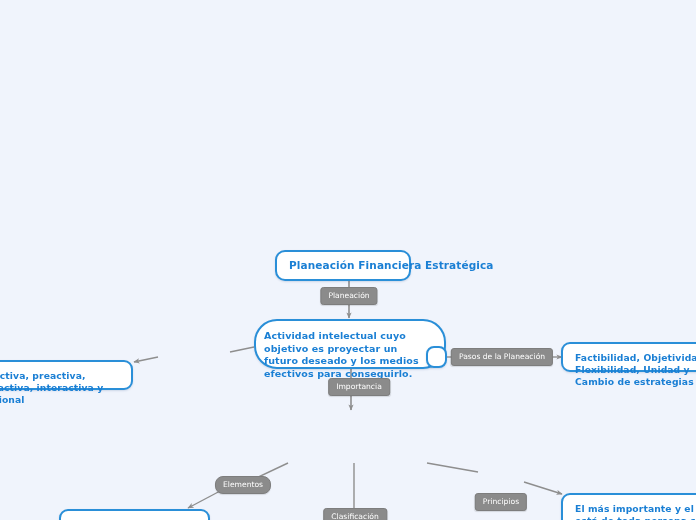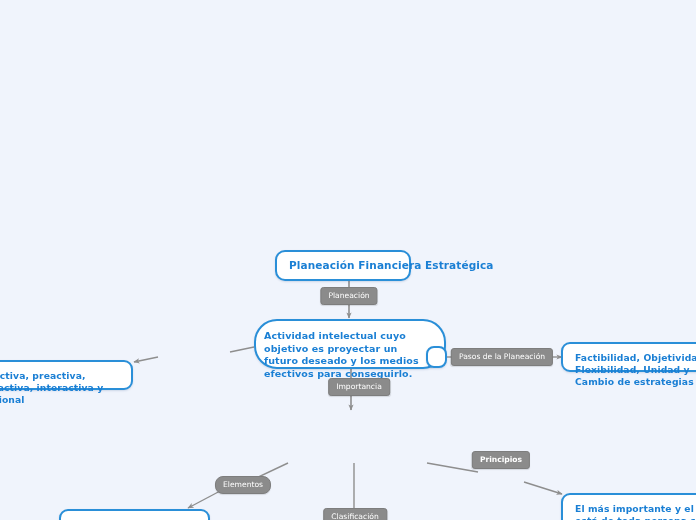--- a/index.html
+++ b/index.html
@@ -126,19 +126,19 @@
 
   <div class="node leaf-node" style="left:561px; top:342px; width:170px; height:30px;">Factibilidad, Objetividad, Flexibilidad, Unidad y Cambio de estrategias</div>
 
   <div class="edge-label" style="left:351px; top:387px;margin-left:8px;">Importancia</div>
 
 
   <div class="edge-label" style="left:243px; top:485px;border-radius:8px;">Elementos</div>
 
   <div class="edge-label" style="left:355px; top:517px;">Clasificación</div>
 
-  <div class="edge-label" style="left:501px; top:460px;font-weight:bold;">Principios</div>
+  <div class="edge-label" style="left:501px; top:502px;">Principios</div>
 
   <div class="node leaf-node" style="left:59px; top:509px; width:151px; height:34px;">a)     Objetivo</div>
 
   <div class="node leaf-node" style="left:561px; top:493px; width:170px; height:44px;">El más importante y el que está de toda persona son las malas compañías, algunas inapropiadas</div>
 
 </div>
 
 </body></html>

